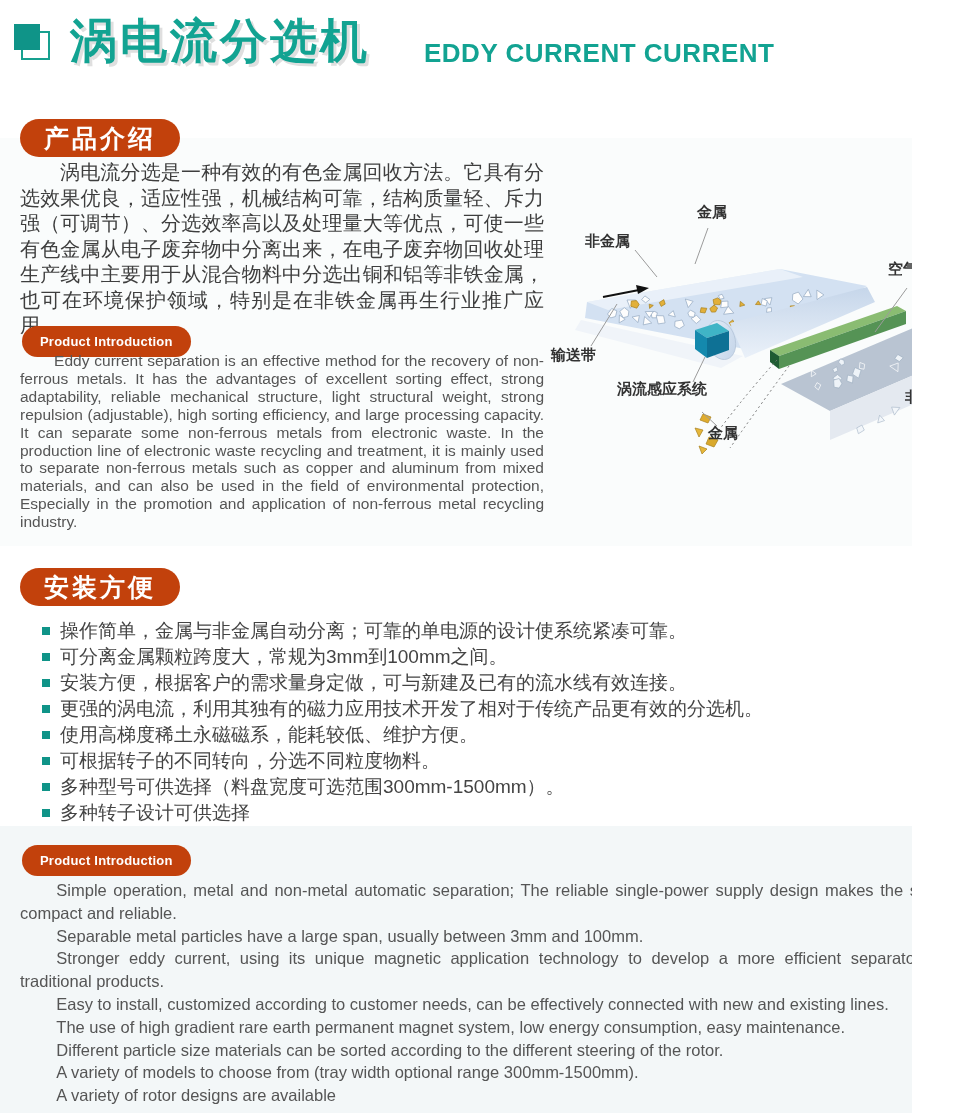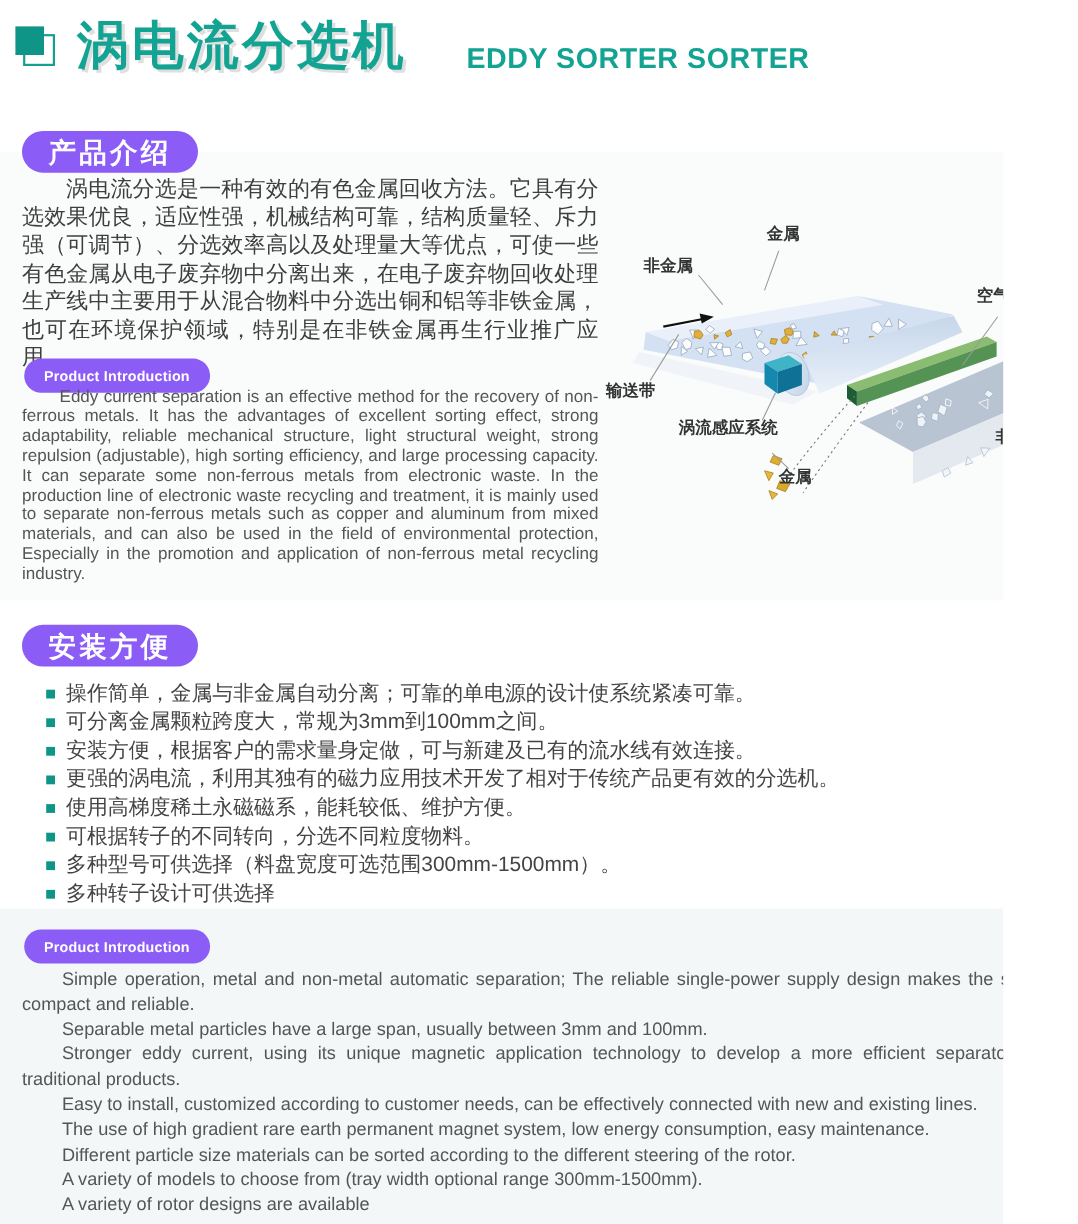--- a/index.html
+++ b/index.html
@@ -13,21 +13,21 @@
   
   .hdr-icon{position:absolute;left:14px;top:24px;width:36px;height:36px;}
   .hdr-icon .sq-outline{position:absolute;left:7px;top:7px;width:25px;height:25px;border:2px solid #17a08f;background:#ffffff;}
   .hdr-icon .sq-fill{position:absolute;left:0;top:0;width:26px;height:26px;background:#0f9488;}
   .title-zh{position:absolute;left:70px;top:10px;font-size:47px;font-weight:900;color:#12a392;
             letter-spacing:3px;text-shadow:3px 3px 0 rgba(150,150,150,0.30);white-space:nowrap;}
   .title-en{position:absolute;left:424px;top:38px;font-size:26px;font-weight:600;color:#12a392;
             letter-spacing:0.5px;white-space:nowrap;}
 
   
-  .badge{position:absolute;background:#8b5cf6;color:#ffffff;font-weight:700;
+  .badge{position:absolute;background:#c2410c;color:#ffffff;font-weight:700;
          display:flex;align-items:center;justify-content:center;white-space:nowrap;}
   .badge-zh{height:38px;border-radius:19px;font-size:25px;padding:0 24px;letter-spacing:3px;}
   #badge-intro{left:20px;top:119px;}
   #badge-features{left:20px;top:568px;}
   .pill{height:31px;border-radius:16px;font-size:13px;padding:0 18px;letter-spacing:0.2px;}
   #pill-intro{left:22px;top:326px;}
   #pill-features{left:22px;top:845px;}
 
   
   .zh-para{position:absolute;left:20px;top:160px;width:524px;font-size:20px;line-height:25.5px;
@@ -62,21 +62,21 @@
 <div class="page">
 
   <div class="panel-top"></div>
   <div class="panel-bottom"></div>
 
   <div class="hdr-icon">
     <div class="sq-outline"></div>
     <div class="sq-fill"></div>
   </div>
   <div class="title-zh">涡电流分选机</div>
-  <div class="title-en">EDDY SORTER SORTER</div>
+  <div class="title-en">EDDY CURRENT CURRENT</div>
 
   <div class="badge badge-zh" id="badge-intro">产品介绍</div>
   <div class="zh-para">涡电流分选是一种有效的有色金属回收方法。它具有分选效果优良，适应性强，机械结构可靠，结构质量轻、斥力强（可调节）、分选效率高以及处理量大等优点，可使一些有色金属从电子废弃物中分离出来，在电子废弃物回收处理生产线中主要用于从混合物料中分选出铜和铝等非铁金属，也可在环境保护领域，特别是在非铁金属再生行业推广应用。</div>
   <div class="badge pill" id="pill-intro">Product Introduction</div>
   <div class="en-para">Eddy current separation is an effective method for the recovery of non-ferrous metals. It has the advantages of excellent sorting effect, strong adaptability, reliable mechanical structure, light structural weight, strong repulsion (adjustable), high sorting efficiency, and large processing capacity. It can separate some non-ferrous metals from electronic waste. In the production line of electronic waste recycling and treatment, it is mainly used to separate non-ferrous metals such as copper and aluminum from mixed materials, and can also be used in the field of environmental protection, Especially in the promotion and application of non-ferrous metal recycling industry.</div>
 
   <div class="diagram">
     <svg id="diagram-svg" width="435" height="265" viewBox="0 0 435 265">
       <defs>
         <linearGradient id="bandGrad" x1="0" y1="0" x2="0" y2="1">

